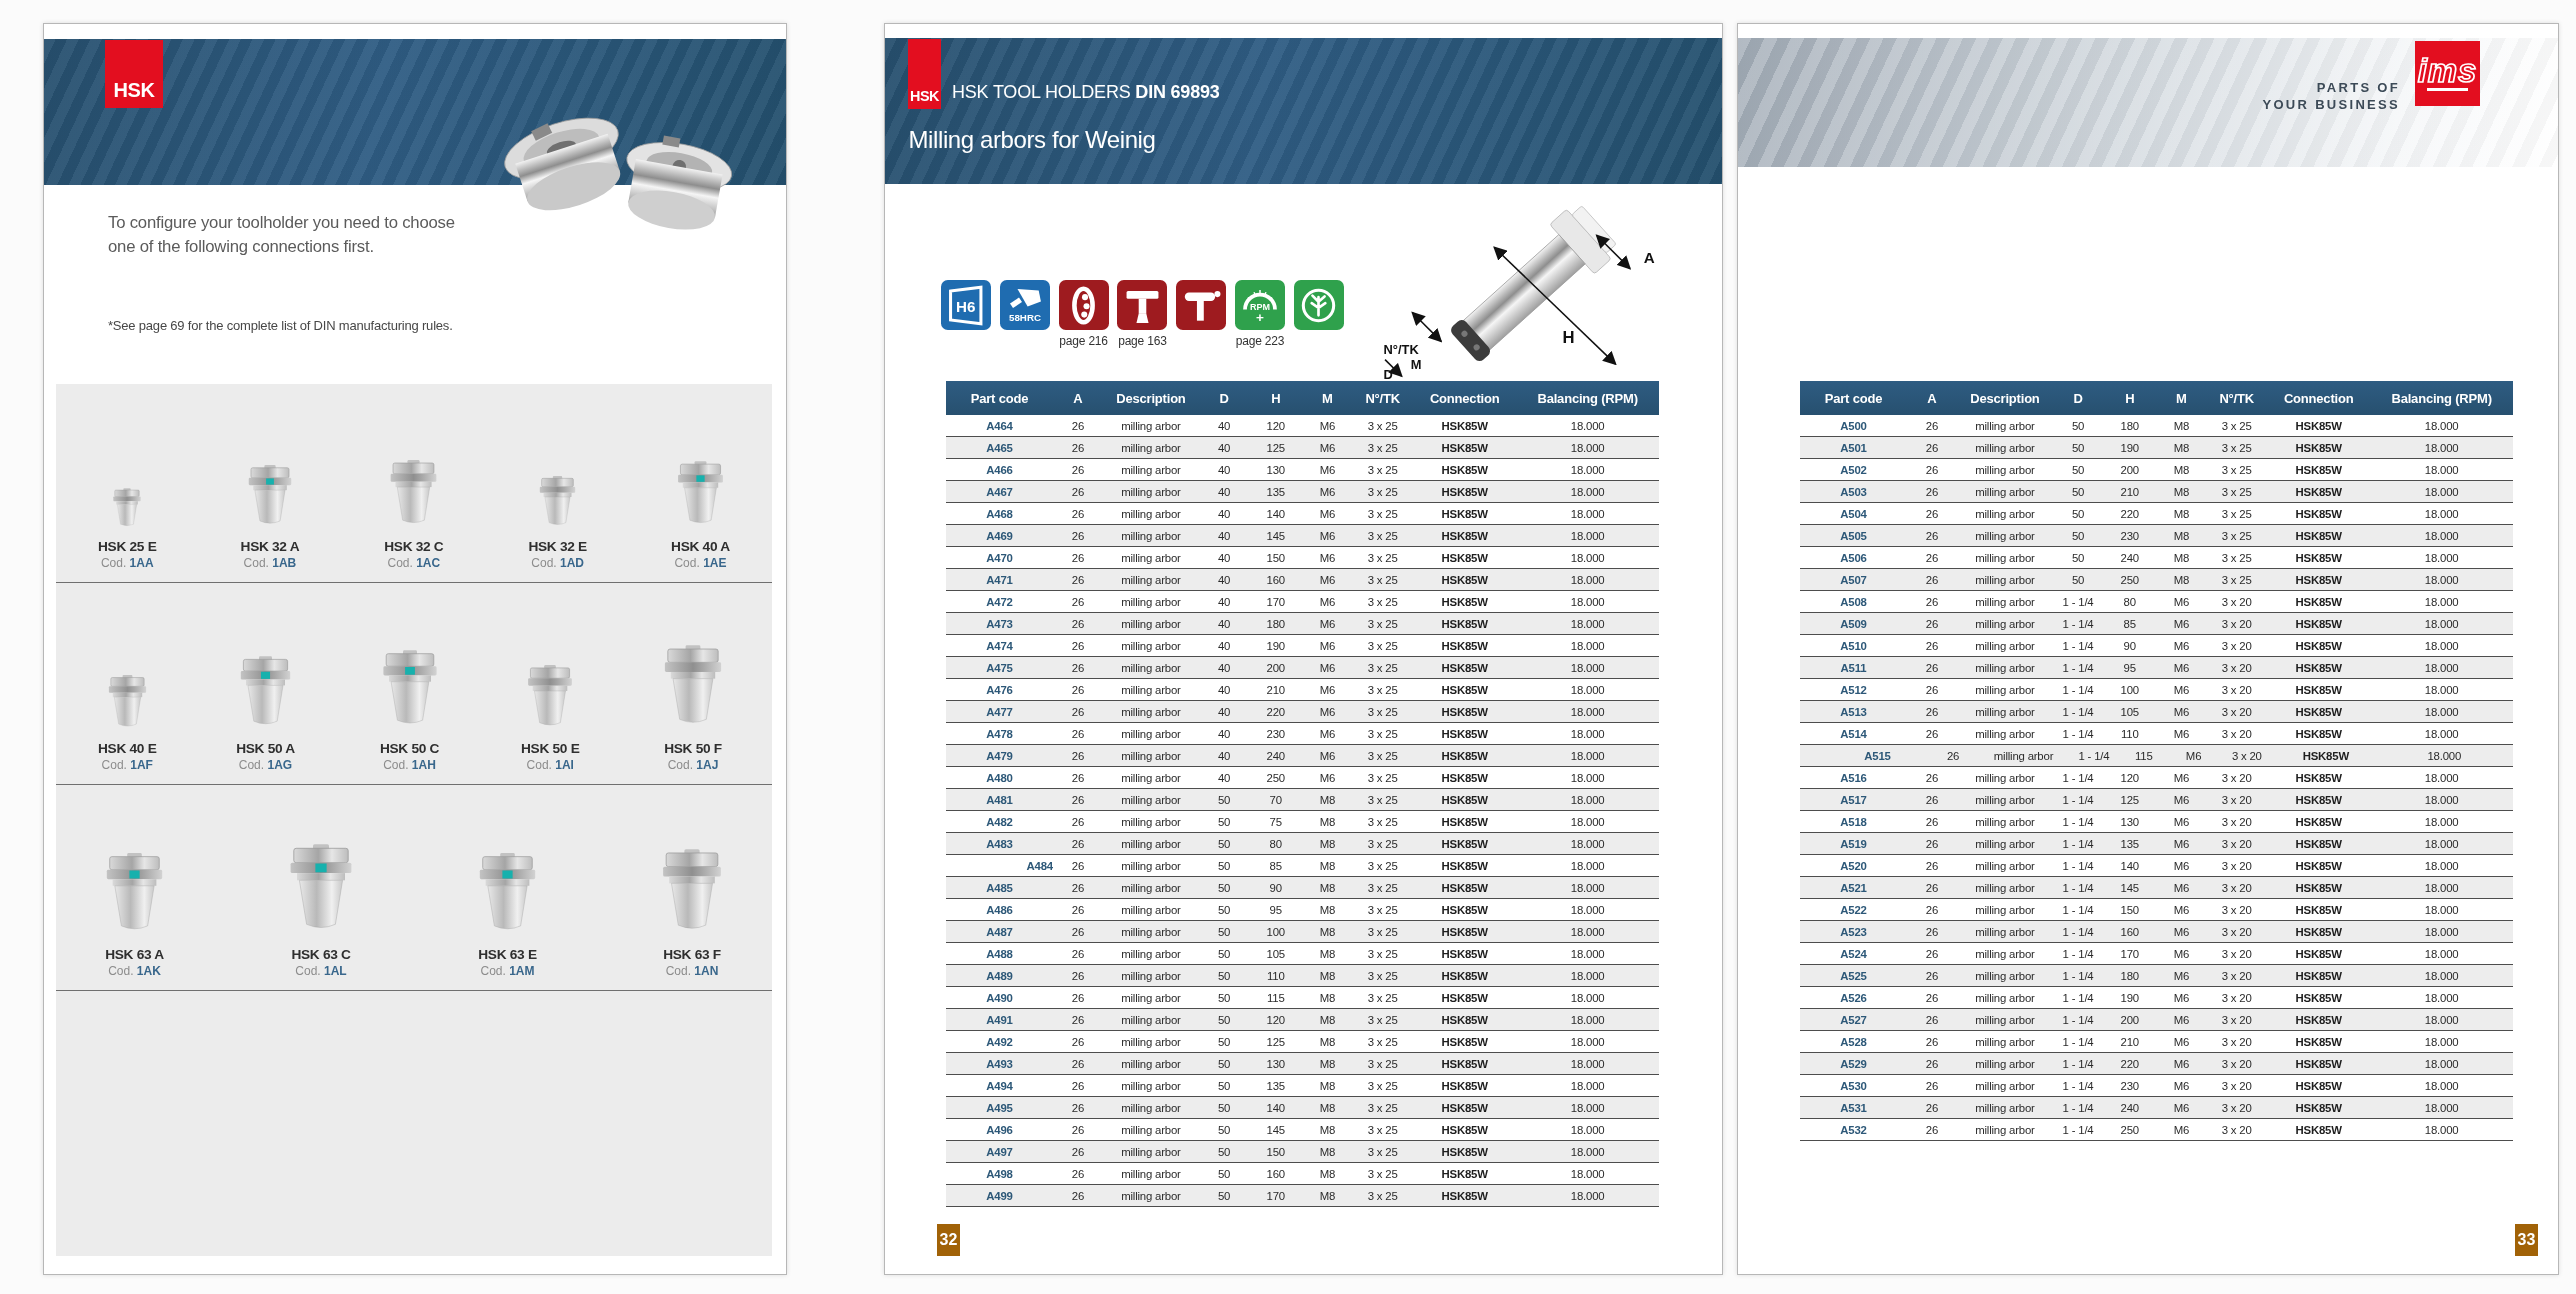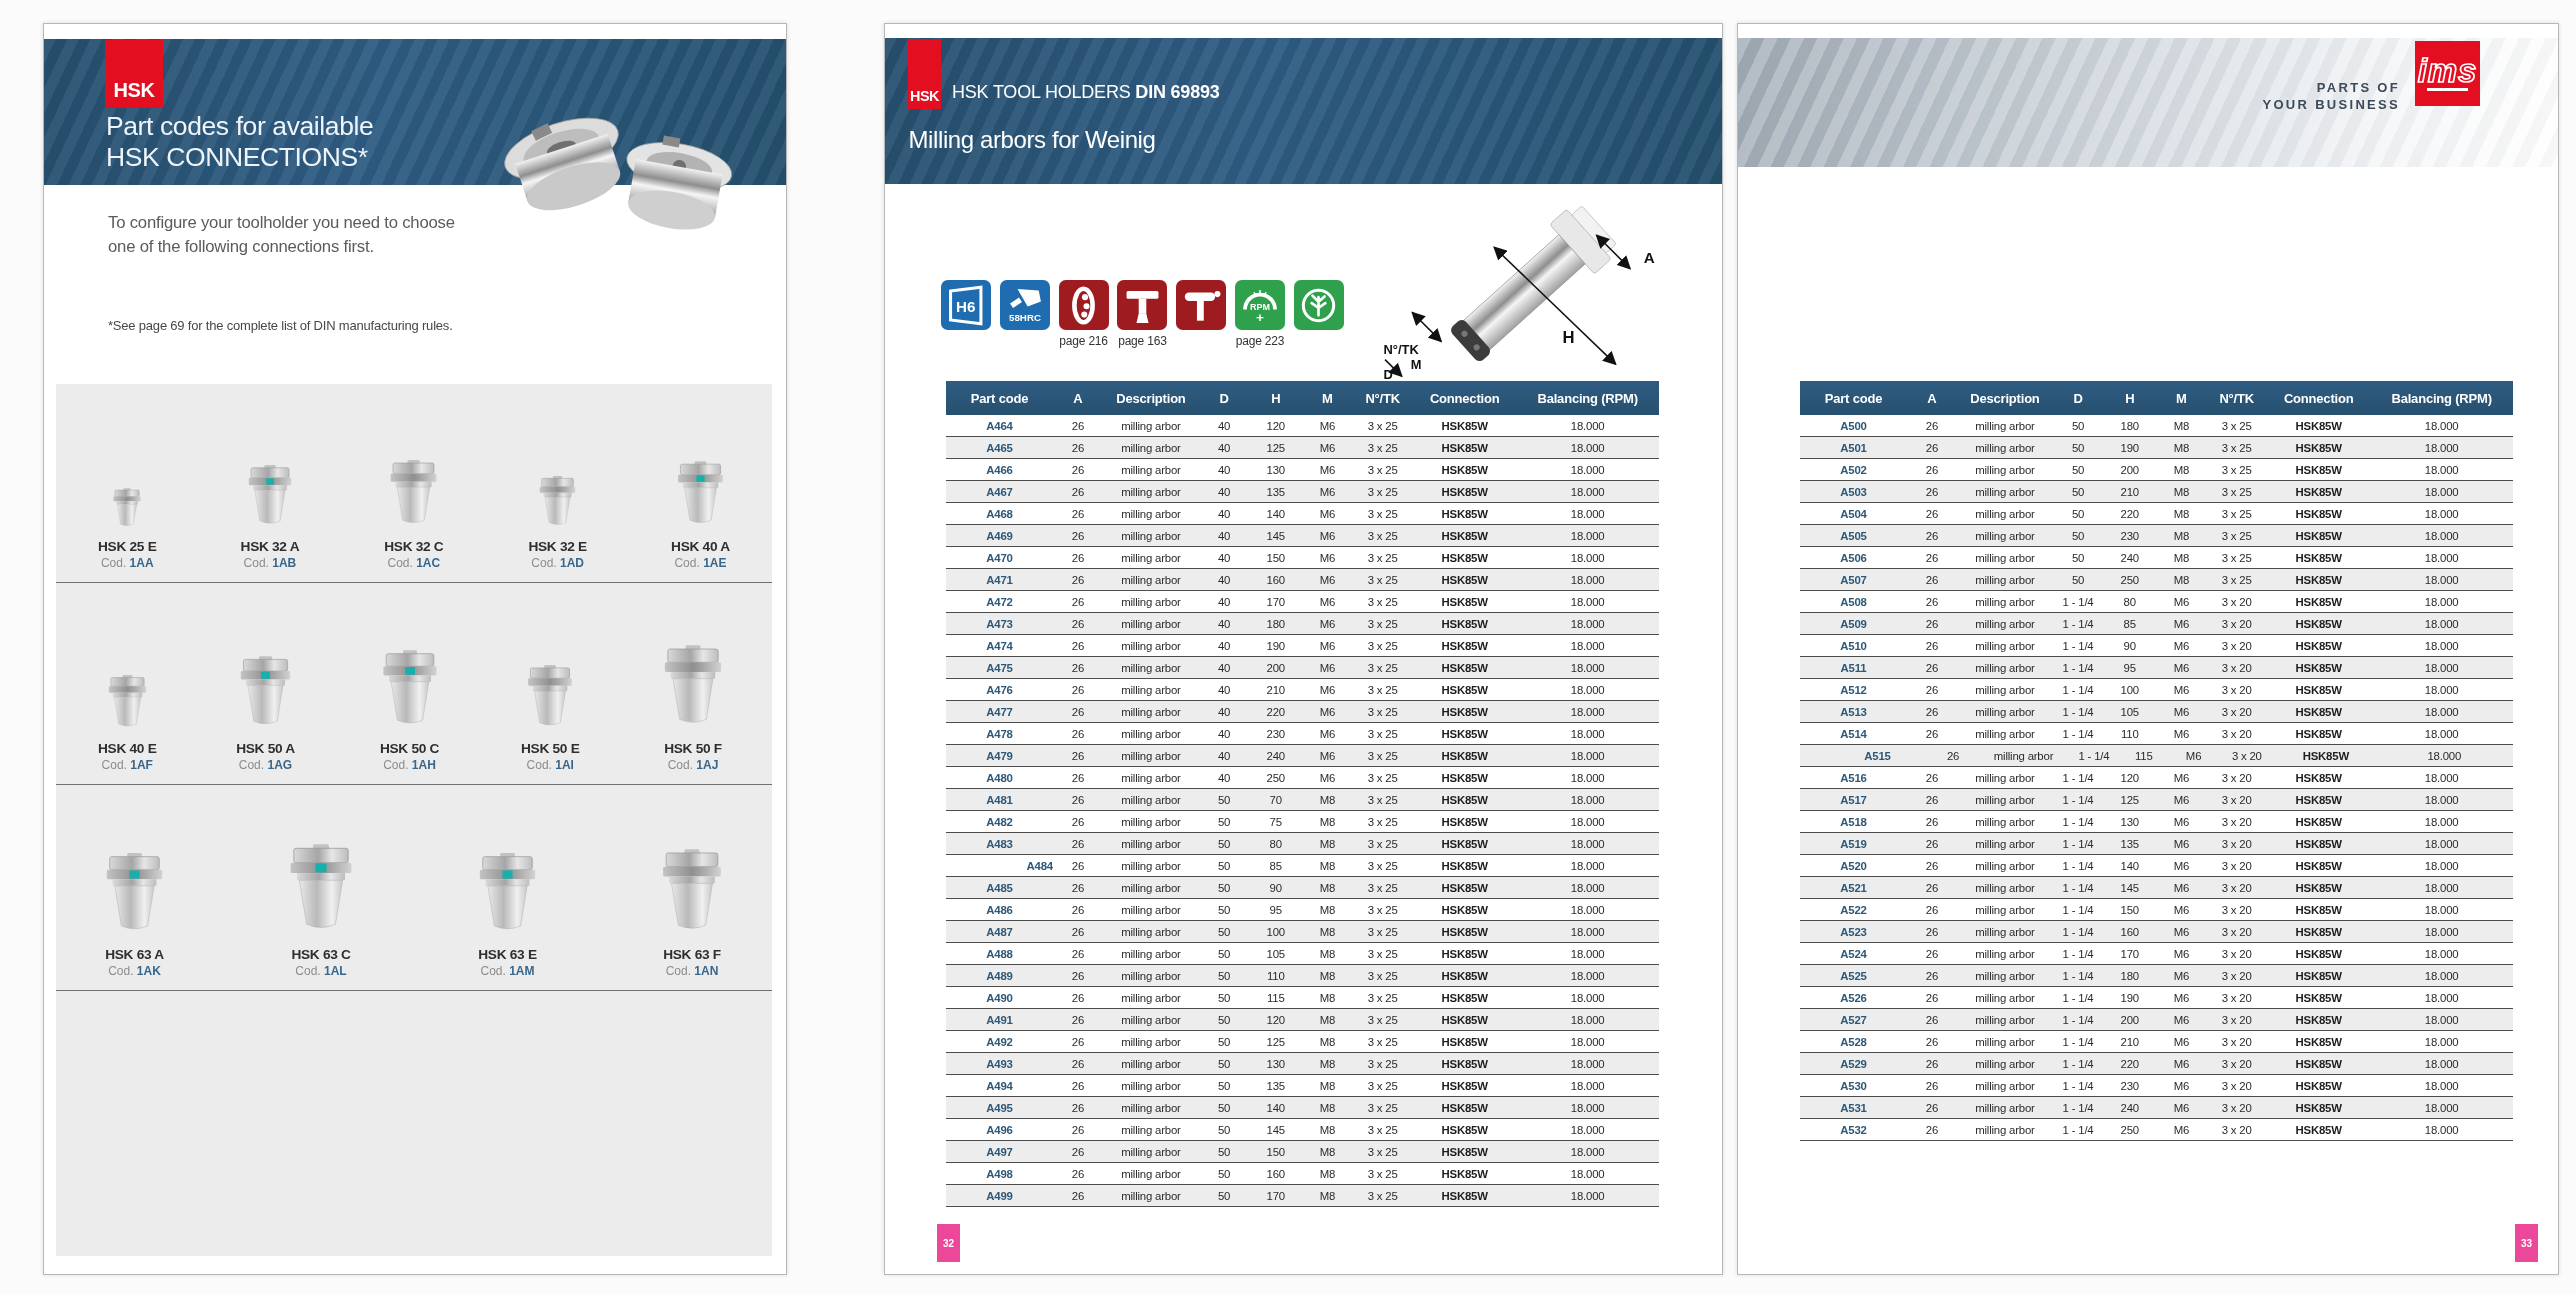--- a/index.html
+++ b/index.html
@@ -91,23 +91,23 @@
   .trow{display:flex;align-items:center;border-bottom:0.8px solid #4d4d4d;}
   .trow.even{background:#ffffff;height:21px;}
   .trow.odd{background:#ededed;height:21px;}
   .trow.thead{background:linear-gradient(180deg,#2e5c82,#27506f);height:34px;border-bottom:none;}
   .tcell{box-sizing:border-box;text-align:center;font-size:11.4px;color:#2b2b2b;letter-spacing:-0.2px;overflow:hidden;white-space:nowrap;}
   .hcell{color:#ffffff;font-weight:bold;font-size:13px;}
   .tcell.c0{color:#2d5878;font-weight:bold;}
   .tcell.c7{font-weight:bold;color:#1e1e1e;}
 
   .pagenum{
-    position:absolute;width:23px;height:38px;background:#ec4899;color:#fff;
+    position:absolute;width:23px;height:32px;background:#a16207;color:#fff;
     display:flex;align-items:center;justify-content:center;
-    font-size:10px;font-weight:bold;
+    font-size:16px;font-weight:bold;
   }
   svg text{font-family:"Liberation Sans",sans-serif;}
 </style>
 </head>
 <body>
 
 <svg width="0" height="0" style="position:absolute">
   <defs>
     <linearGradient id="gm" x1="0" y1="0" x2="1" y2="0">
       <stop offset="0" stop-color="#d9d9d9"></stop>
@@ -139,24 +139,20 @@
       <path d="M9,0 L0,4.5 L9,9 Z" fill="#111"></path>
     </marker>
   </defs>
 </svg>
 
 <div class="page" id="page-left">
   <div class="band" style="top:15px;height:146px;"></div>
   <div class="hsk-box" style="left:61px;top:16px;width:58px;height:62px;font-size:20px;padding-bottom:6px;">
     <span>HSK</span>
   </div>
-  <div class="lp-title" style="left:62px;top:87px;">
-    <div>Part codes for available</div>
-    <div>HSK CONNECTIONS*</div>
-  </div>
 
   <div class="intro" style="left:64px;top:187px;">
     <div>To configure your toolholder you need to choose</div>
     <div>one of the following connections first.</div>
   </div>
 
   <svg style="position:absolute;left:413px;top:70px;" width="296" height="171" viewBox="0 0 390 225">
     <g transform="rotate(-18 150 110)">
       <ellipse cx="150" cy="70" rx="78" ry="34" fill="#dcdcdc" stroke="#9b9b9b"></ellipse>
       <ellipse cx="150" cy="70" rx="52" ry="22" fill="#bdbdbd"></ellipse>

